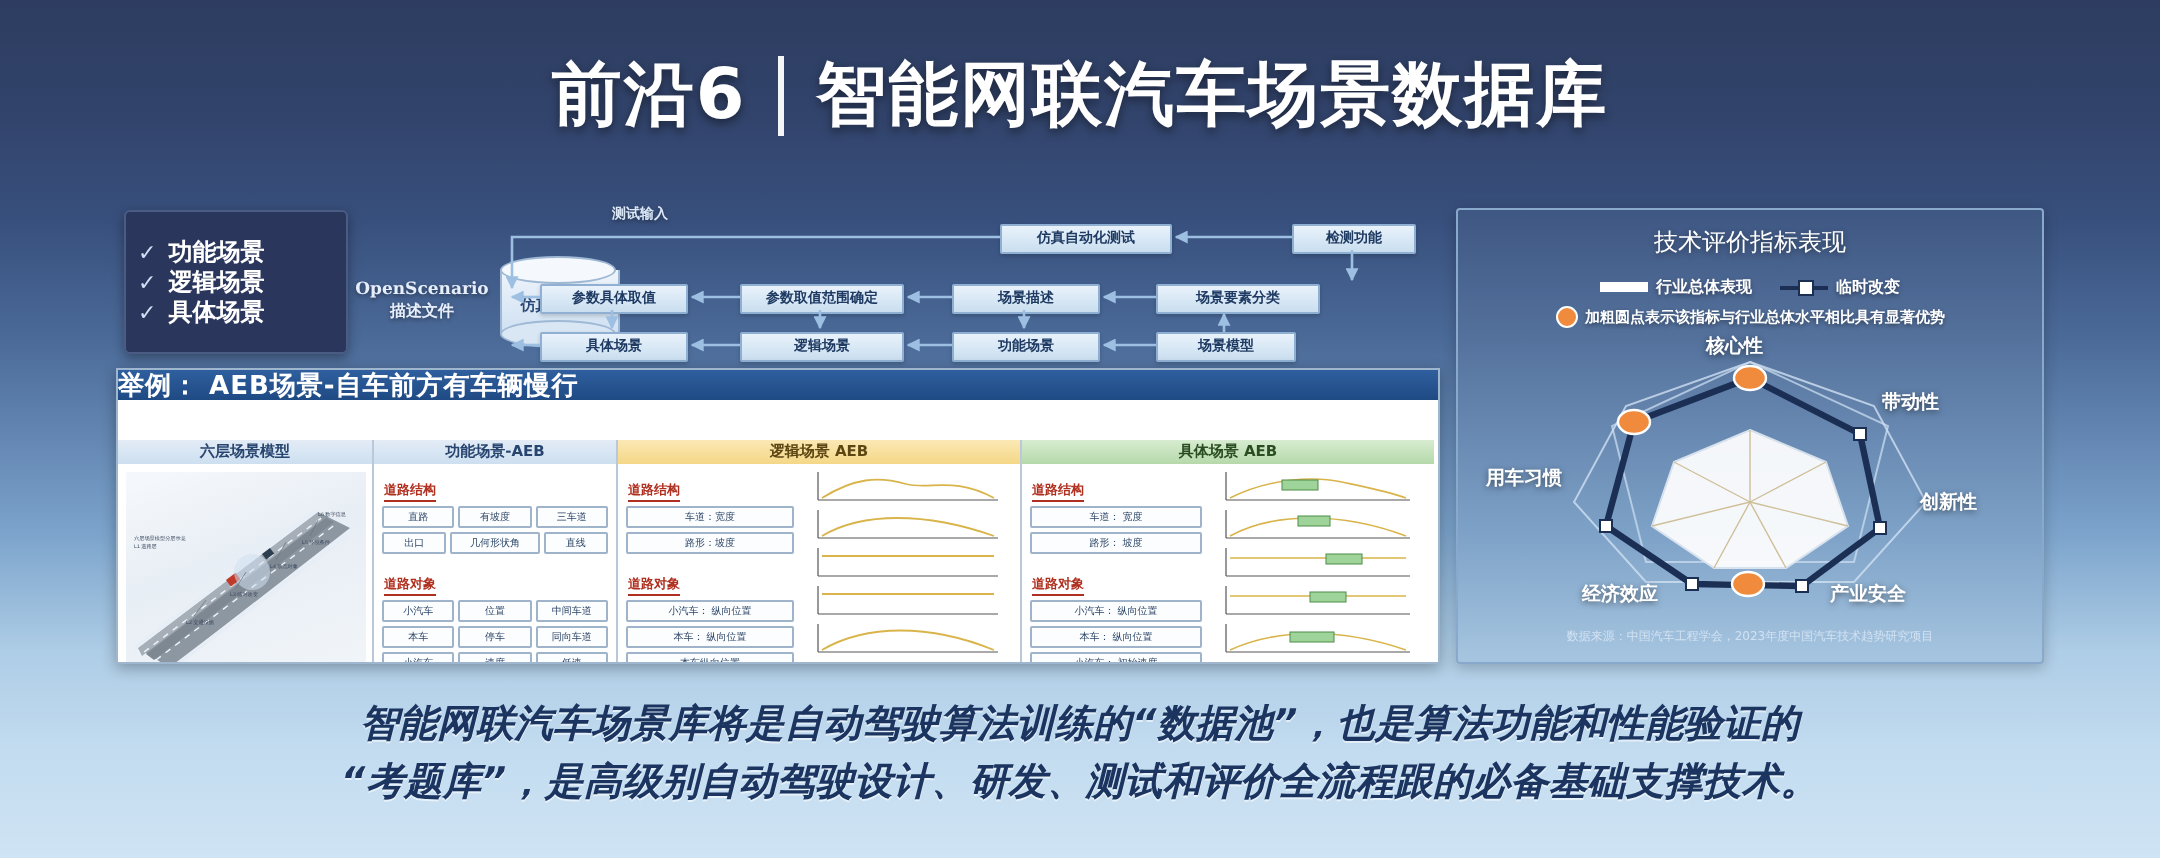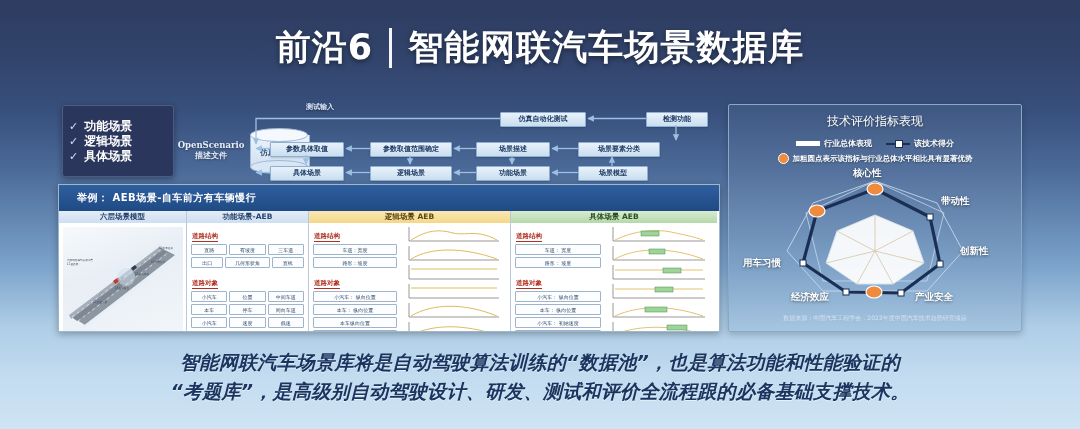--- a/index.html
+++ b/index.html
@@ -76,26 +76,26 @@
   .flbl{position:absolute;font-size:7px;color:#dce8f8;font-weight:bold;text-shadow:0 1px 2px rgba(0,0,0,.4);}
 
   
   #card{
     position:absolute;left:58px;top:184px;width:660px;height:146px;
     background:#ffffff;border:1px solid #9fb6cf;
     box-shadow:0 2px 7px rgba(0,0,0,.3);
     overflow:hidden;
   }
   #card-title{
-    height:26px;background:linear-gradient(180deg,#2f5f9e,#1f4a84);
-    color:#ffffff;font-size:10px;font-weight:bold;
-    display:flex;align-items:center;padding-left:18px;letter-spacing:.5px;
+    height:15px;background:linear-gradient(180deg,#2f5f9e,#1f4a84);
+    color:#ffffff;font-size:13px;font-weight:bold;
+    display:flex;align-items:center;letter-spacing:.5px;
   }
   #card-body{display:flex;height:131px;}
-  .cpanel{border-right:1px solid #b9c9da;box-sizing:border-box;position:relative;}
+  .cpanel{border-right:1px solid #b9c9da;box-sizing:border-box;position:relative;margin-top:20px;}
   .cpanel-hdr{
     height:12px;font-size:7.5px;font-weight:bold;
     display:flex;align-items:center;justify-content:center;color:#1f3252;
   }
   .hdr-blue{background:linear-gradient(180deg,#e3ecf6,#cddff0);color:#27456f;}
   .hdr-yellow{background:linear-gradient(180deg,#fbe8b4,#f4d787);color:#5d4612;}
   .hdr-green{background:linear-gradient(180deg,#d7ecd0,#b5d9aa);color:#2a4d22;}
 
   
   #p1{width:128px;}
@@ -446,21 +446,21 @@
   <div id="radar-panel">
     <div id="radar-title">技术评价指标表现</div>
 
     <div id="radar-legend">
       <div class="lg">
         <span class="sw-bar"></span>
         <span>行业总体表现</span>
       </div>
       <div class="lg">
         <span class="sw-line"></span>
-        <span>该技术得分</span>
+        <span>临时改变</span>
       </div>
     </div>
 
     <div id="radar-note">
       <span class="dot"></span>
       <span class="nt">加粗圆点表示该指标与行业总体水平相比具有显著优势</span>
     </div>
 
     <svg id="radar-svg" width="268" height="134" viewBox="0 0 268 134">
 
@@ -493,21 +493,21 @@
         <ellipse cx="76" cy="36" rx="8" ry="6" fill="#f08a3c" stroke="#ffffff" stroke-width="1.2"></ellipse>
         <ellipse cx="133" cy="117" rx="8" ry="6" fill="#f08a3c" stroke="#ffffff" stroke-width="1.2"></ellipse>
       </g>
     </svg>
 
     <div class="rlabel" style="left:124px;top:62px;">核心性</div>
     <div class="rlabel" style="left:212px;top:90px;">带动性</div>
     <div class="rlabel" style="left:231px;top:140px;">创新性</div>
     <div class="rlabel" style="left:186px;top:186px;">产业安全</div>
     <div class="rlabel" style="left:62px;top:186px;">经济效应</div>
-    <div class="rlabel" style="left:14px;top:152px;">用车习惯</div>
+    <div class="rlabel" style="left:14px;top:128px;">用车习惯</div>
 
     <div id="radar-source">数据来源：中国汽车工程学会，2023年度中国汽车技术趋势研究项目</div>
   </div>
 
   <div id="caption">
     <div>智能网联汽车场景库将是自动驾驶算法训练的“数据池”，也是算法功能和性能验证的</div>
     <div>“考题库”，是高级别自动驾驶设计、研发、测试和评价全流程跟的必备基础支撑技术。</div>
   </div>
 
 </div>

